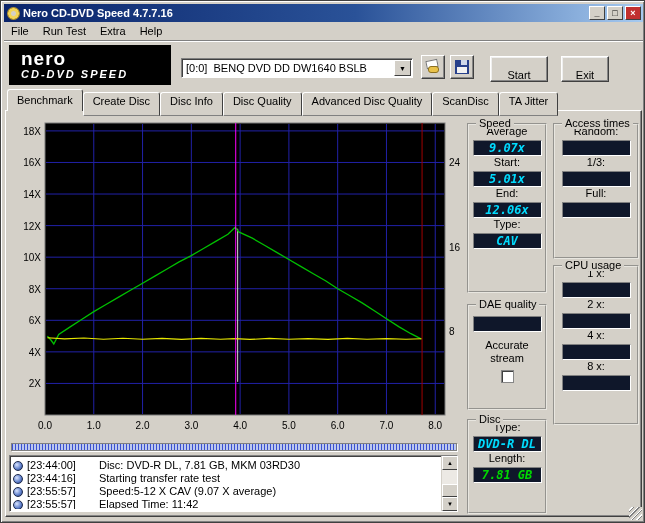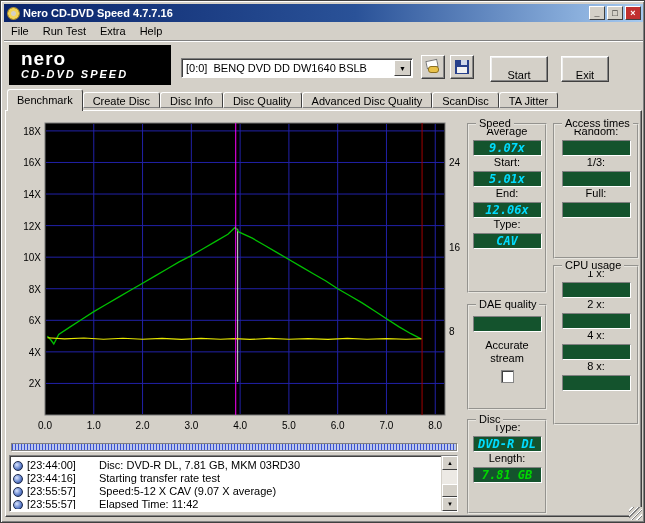--- a/index.html
+++ b/index.html
@@ -50,21 +50,21 @@
   .hand-icon .palm{position:absolute;left:3px;top:6px;width:11px;height:7px;background:#e9c24a;border:1px solid #8c7020;border-radius:3px;}
   .floppy-icon{position:relative;width:14px;height:14px;background:#27408b;display:block;}
   .floppy-icon::before{content:"";position:absolute;right:2px;top:0;width:6px;height:5px;background:#cfd8ea;}
   .floppy-icon::after{content:"";position:absolute;left:2px;bottom:1px;width:10px;height:6px;background:#f2f2f2;}
   .push{position:absolute;height:23px;background:#d4d0c8;border:1px solid;border-color:#fff #404040 #404040 #fff;
     box-shadow:inset -1px -1px 0 #868686,inset 1px 1px 0 #efefef;font-size:11px;font-family:"Liberation Sans",sans-serif;padding:12px;}
   .push.start{left:489px;top:55px;width:58px;}
   .push.exit{left:560px;top:55px;width:48px;}
   
   .tabstrip{position:absolute;left:4px;top:88px;width:637px;height:21px;display:flex;align-items:flex-start;padding-left:2px;}
-  .tab{position:relative;z-index:1;height:16px;margin-top:3px;padding:2px 9px 0;background:#d4d0c8;
+  .tab{position:relative;z-index:1;height:24px;margin-top:3px;padding:2px 9px 0;background:#d4d0c8;
     border:1px solid;border-color:#fff #404040 #808080 #fff;border-radius:3px 3px 0 0;white-space:nowrap;cursor:default;}
   .tab.active{z-index:3;height:22px;margin-top:0;padding-top:4px;border-bottom:none;}
   
   .page{position:absolute;left:4px;top:109px;width:637px;height:407px;background:#d4d0c8;
     border:1px solid;border-color:#fff #404040 #404040 #fff;box-shadow:inset -1px -1px 0 #868686;}
   
   .chart{position:absolute;left:8px;top:116px;z-index:2;}
   .chart text{font:10px "Liberation Sans",sans-serif;fill:#000;}
   
   .progress{position:absolute;left:10px;top:442px;width:446px;height:8px;z-index:2;
@@ -84,21 +84,21 @@
     border:1px solid;border-color:#fff #404040 #404040 #fff;display:flex;align-items:center;justify-content:center;
     font-size:6px;color:#000;padding:0;}
   .sb-up{top:0;}
   .sb-down{bottom:0;}
   .sb-thumb{position:absolute;left:0;width:16px;height:13px;bottom:14px;background:#d4d0c8;
     border:1px solid;border-color:#fff #404040 #404040 #fff;}
   
   .group{position:absolute;border:2px groove #e8e6e0;z-index:2;}
   .caption{position:absolute;top:-8px;left:7px;background:#d4d0c8;padding:0 3px;font-size:11px;}
   .gb-label{text-align:center;font-size:11px;margin-top:0;line-height:13px;}
-  .lcd{width:69px;height:16px;margin:2px auto 0;background:#14532d;
+  .lcd{width:69px;height:16px;margin:2px auto 0;background:#0f172a;
     border:1px solid;border-color:#808080 #fff #fff #808080;
     display:flex;align-items:center;justify-content:center;
     font:italic bold 12px "DejaVu Sans Mono",monospace;color:#00dcff;white-space:nowrap;}
   .group.speed{left:466px;top:122px;width:80px;height:170px;}
   .group.access{left:552px;top:122px;width:86px;height:136px;}
   .group.cpu{left:552px;top:264px;width:86px;height:160px;}
   .group.dae{left:466px;top:303px;width:80px;height:106px;}
   .group.disc{left:466px;top:418px;width:80px;height:95px;}
   .group.iface{left:552px;top:429px;width:86px;height:78px;}
   .dae .lcd{margin-top:10px;}

